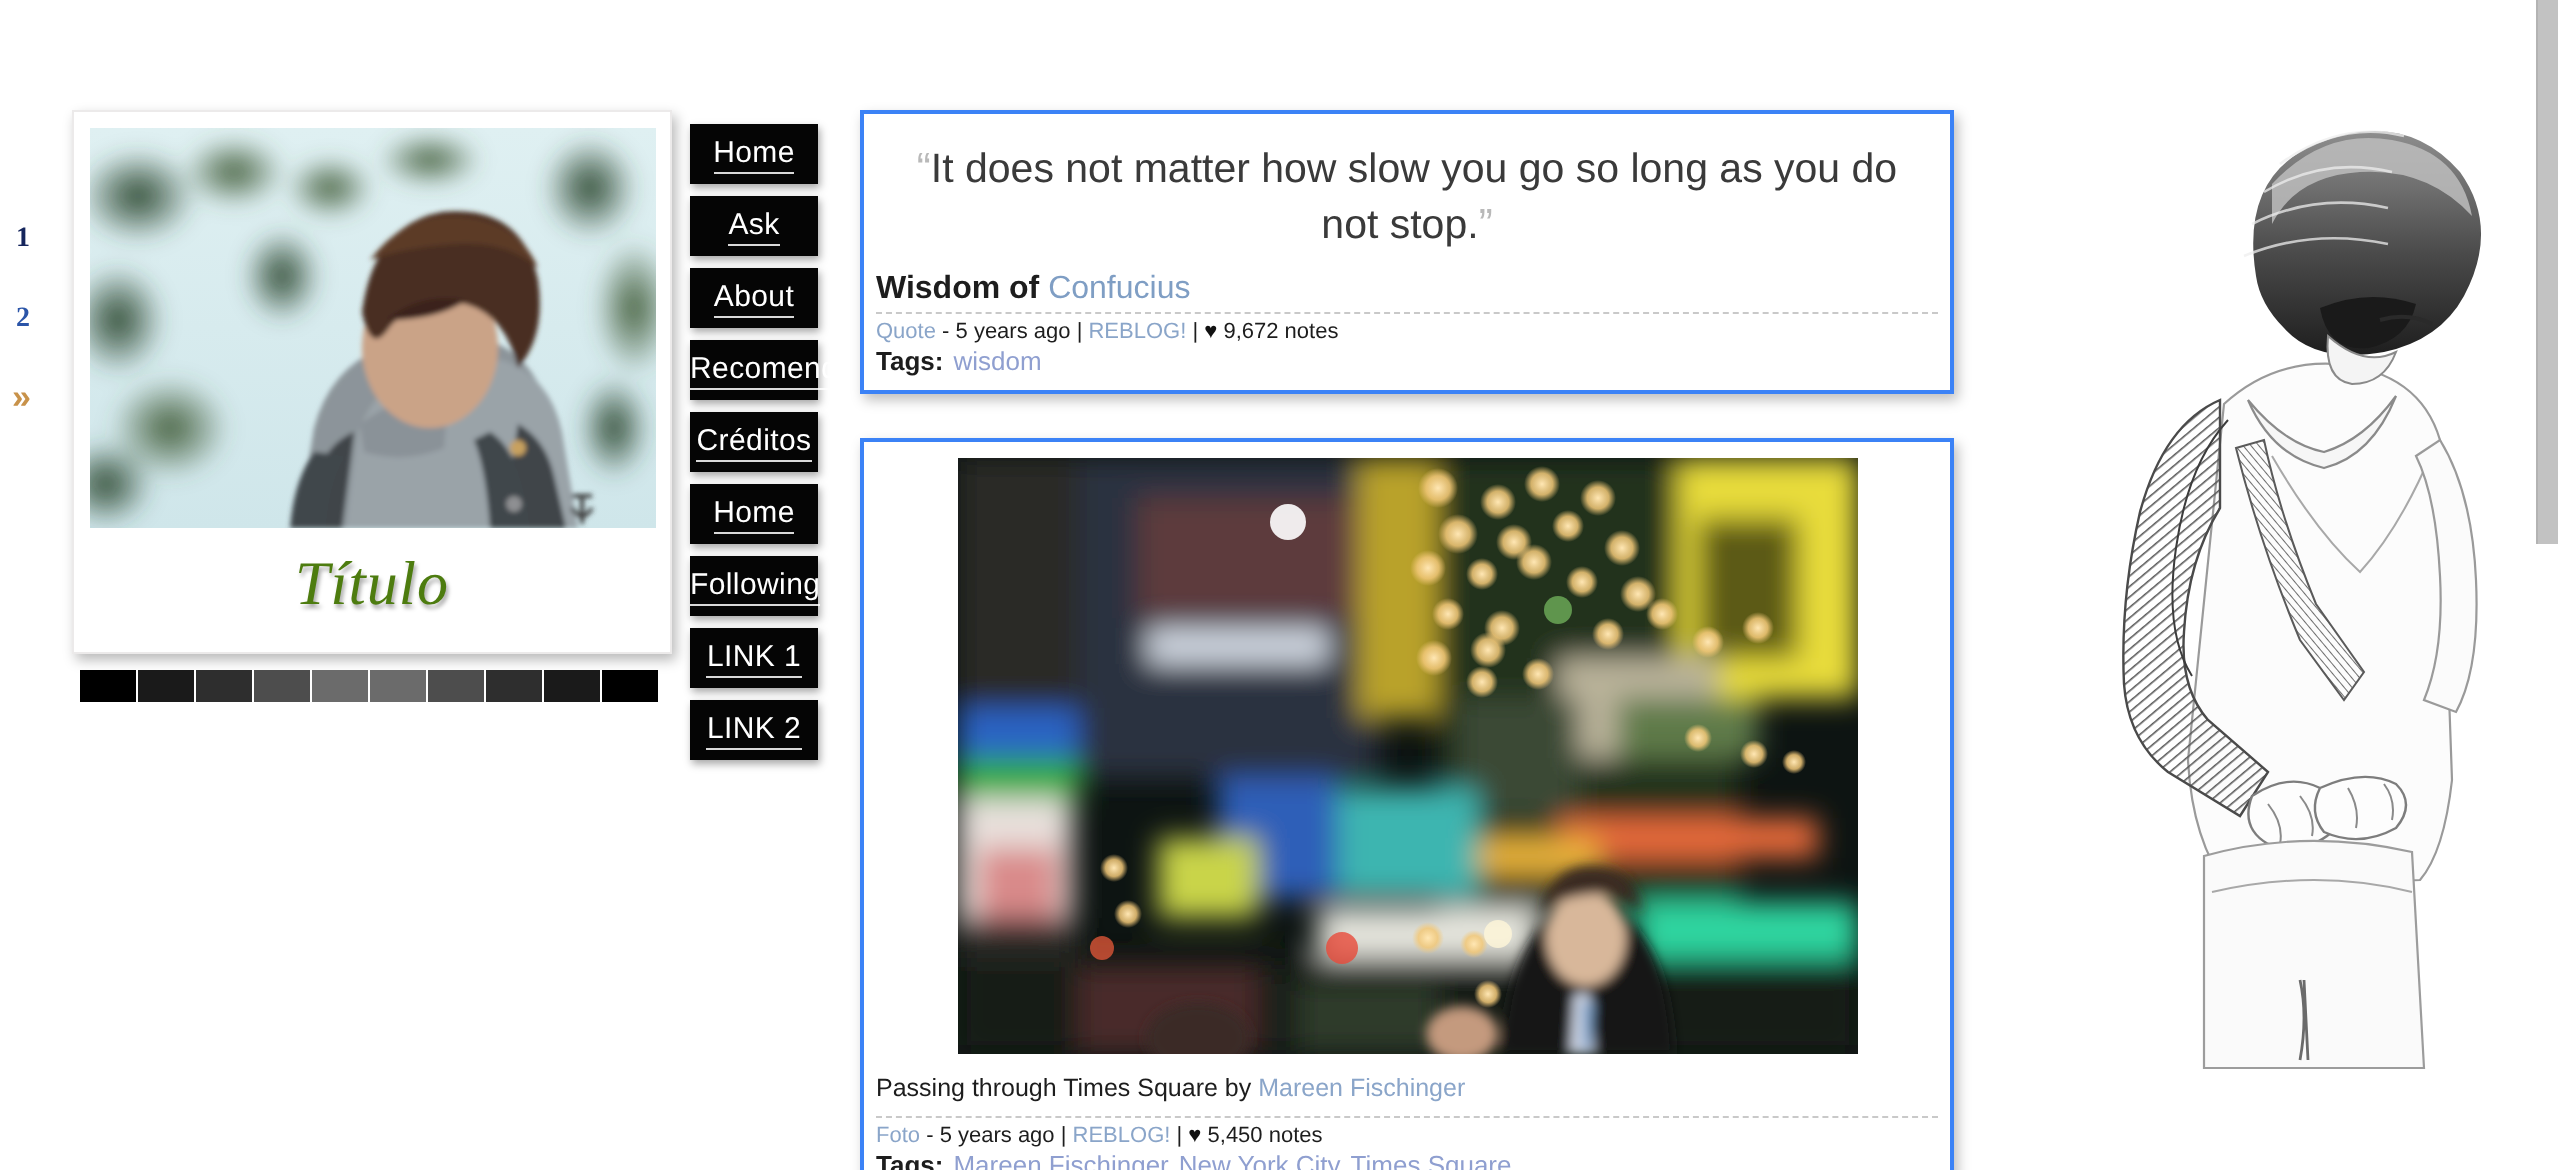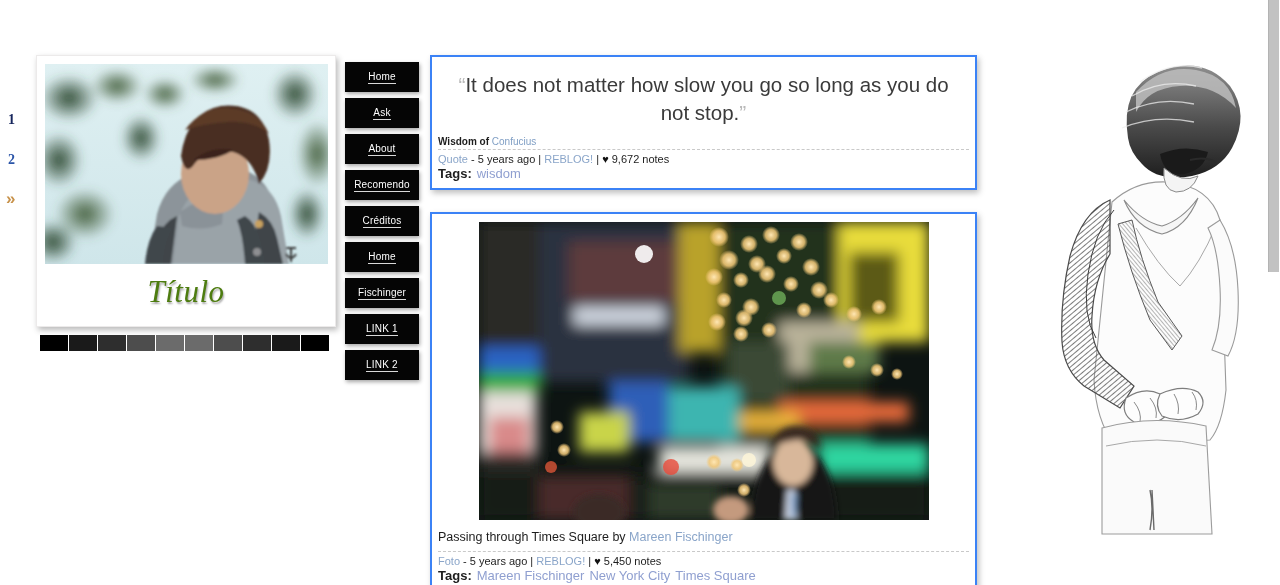--- a/index.html
+++ b/index.html
@@ -54,39 +54,39 @@
     margin-top:16px; font-family:"DejaVu Sans Mono", monospace;
     font-size:10.5px; font-weight:bold; color:#2f2f2f;
   }
 
   #swatches { margin-top:8px; margin-left:4px; display:flex; gap:1px; }
   .sw { width:28px; height:16px; }
 
   
   #nav { position:absolute; left:345px; top:62px; width:76px; }
   .navbtn {
-    display:block; width:74px; height:30px; margin-bottom:6px;
-    background:#050505; color:#ffffff; font-size:10px;
+    display:block; width:64px; height:30px; margin-bottom:6px;
+    background:#050505; color:#ffffff; font-size:15px;
     line-height:30px; text-align:center; cursor:pointer;
     text-decoration:none; letter-spacing:.2px;
     box-shadow: 1px 2px 4px rgba(0,0,0,.35);
   }
   .navbtn span { border-bottom:1px solid rgba(255,255,255,.85); padding-bottom:1px; }
 
   
   #posts { position:absolute; left:430px; top:55px; width:547px; }
   .post { background:#fff; border:2px solid #3b82f6; margin-bottom:22px;
           box-shadow: 2px 3px 6px rgba(0,0,0,.26); }
 
   .quote-body { padding:14px 16px 6px 16px; text-align:center; }
   .quote-text { font-size:20.5px; color:#3a3a3a; line-height:1.3; font-weight:400; }
   .qmark { color:#b9b9b9; font-size:21px; }
 
   .post-meta { padding:4px 6px 7px 6px; }
-  .meta-src { font-size:10px; color:#1d1d1d; font-weight:bold; padding-bottom:2px;
+  .meta-src { font-size:16px; color:#1d1d1d; font-weight:bold; padding-bottom:2px;
               border-bottom:1px dashed #c9c9c9; }
   .meta-src a { color:#7f9ec4; font-weight:normal; text-decoration:none; }
   .meta-line { font-size:11px; color:#1d1d1d; margin-top:3px; }
   .meta-line a { color:#8aa5c9; text-decoration:none; }
   .meta-line .heart { color:#111; }
   .meta-tags { font-size:13px; color:#1d1d1d; font-weight:bold; margin-top:1px; }
   .meta-tags a { color:#8f9fd0; font-weight:normal; text-decoration:none; margin-left:5px; }
 
   .photo-wrap { padding:8px 8px 4px 8px; }
   .photo-img { display:block; width:450px; height:298px; margin:0 auto; }
@@ -188,21 +188,21 @@
       </div>
   </div>
 
   <div id="nav">
       <a class="navbtn" href="#"><span>Home</span></a>
       <a class="navbtn" href="#"><span>Ask</span></a>
       <a class="navbtn" href="#"><span>About</span></a>
       <a class="navbtn" href="#"><span>Recomendo</span></a>
       <a class="navbtn" href="#"><span>Créditos</span></a>
       <a class="navbtn" href="#"><span>Home</span></a>
-      <a class="navbtn" href="#"><span>Fischinger</span></a>
+      <a class="navbtn" href="#"><span>Following</span></a>
       <a class="navbtn" href="#"><span>LINK 1</span></a>
       <a class="navbtn" href="#"><span>LINK 2</span></a>
     </div>
 
   <div id="posts">
 
     <div class="post">
       <div class="quote-body">
         <span class="quote-text"><span class="qmark">“</span></span><span class="quote-text">It does not matter how slow you go so long as you do not stop.</span><span class="quote-text qmark">”</span>
       </div>

